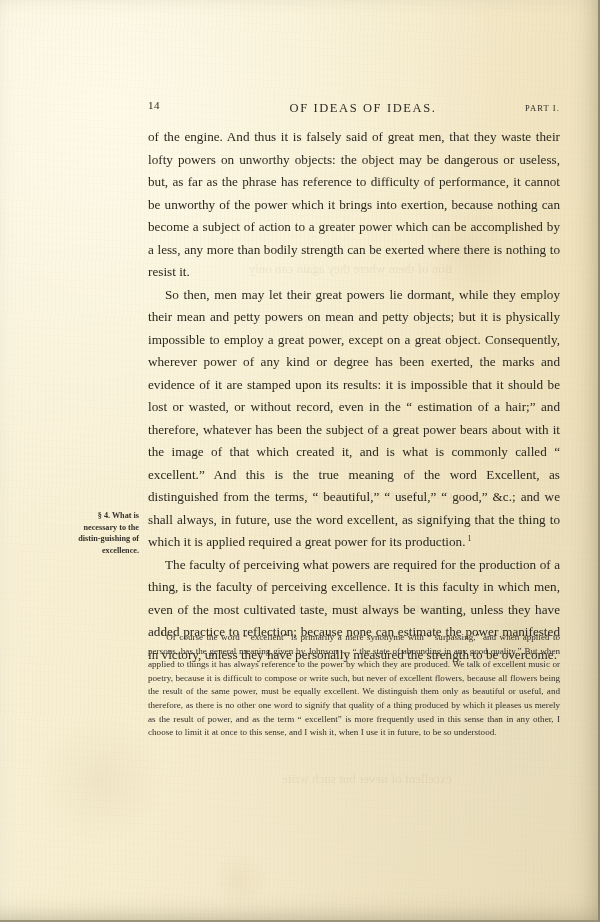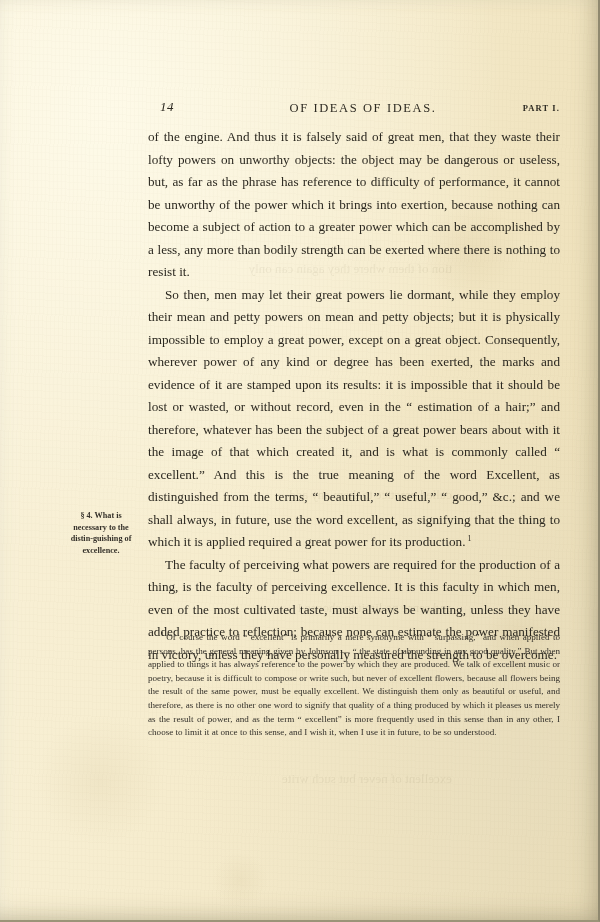--- a/index.html
+++ b/index.html
@@ -75,43 +75,42 @@
   .running-head {
     position: absolute;
     top: 99px;
     left: 148px;
     width: 412px;
     height: 16px;
     color: #2d2a22;
   }
   .folio {
     position: absolute;
-    left: 12px;
+    left: 0;
     top: 0;
-    font-size: 13px;
+    font-size: 11px;
     letter-spacing: .5px;
-    font-style: italic;
   }
   .head-title {
     position: absolute;
     left: 0;
     right: 0;
     top: 2px;
     text-align: center;
     font-size: 12.5px;
     letter-spacing: 1.6px;
     padding-left: 18px;
   }
   .part-label {
     position: absolute;
     right: 0;
     top: 4px;
     font-size: 8.5px;
     letter-spacing: 1.1px;
-    font-weight: bold;
+    font-weight: normal;
   }
 
   .body-block {
     position: absolute;
     top: 126px;
     left: 148px;
     width: 412px;
     color: #2b2820;
     font-size: 13.2px;
     line-height: 22.5px;
@@ -136,21 +135,21 @@
 
   .margin-note {
     position: absolute;
     left: 63px;
     top: 510px;
     width: 76px;
     font-size: 8.2px;
     line-height: 11.6px;
     color: #35312a;
     font-weight: bold;
-    text-align: center;
+    text-align: right;
   }
 
   .footnote {
     position: absolute;
     top: 631px;
     left: 148px;
     width: 412px;
     color: #33302a;
     font-size: 9.1px;
     line-height: 13.6px;

